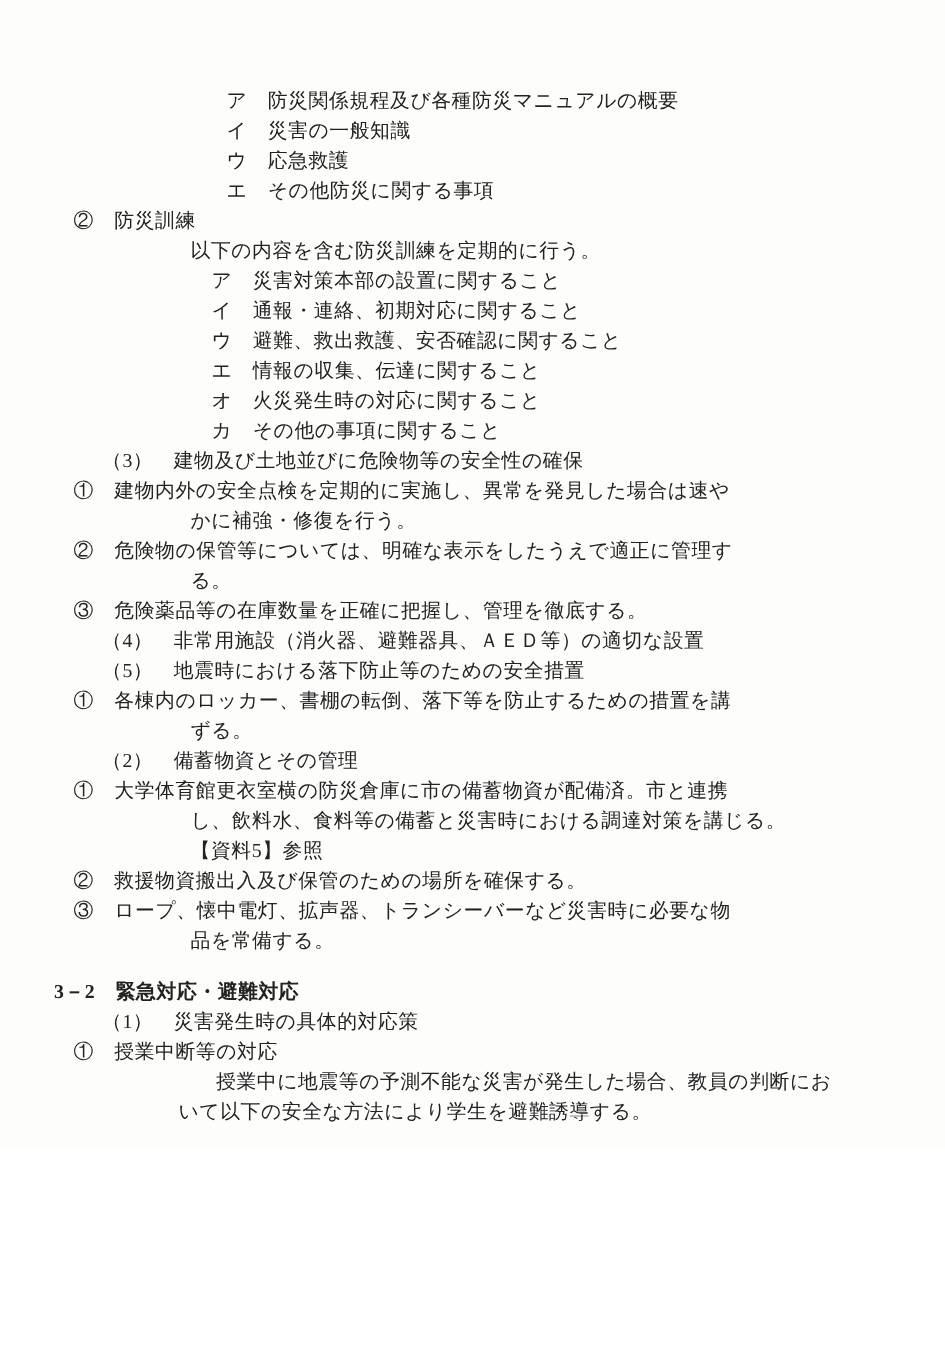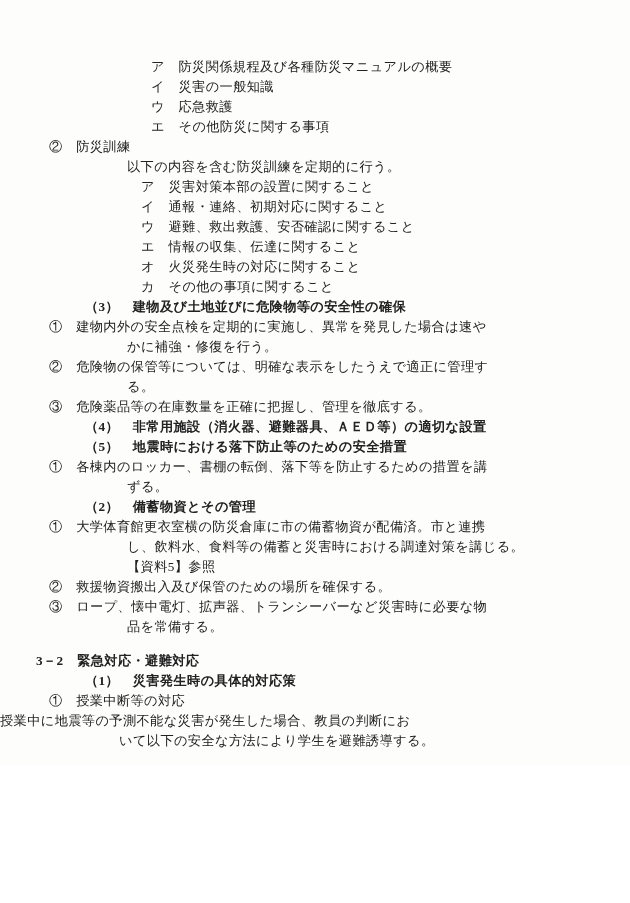--- a/index.html
+++ b/index.html
@@ -21,26 +21,26 @@
     letter-spacing: 0.4px;
   }
   .line {
     line-height: 20px;
     height: 20px;
     white-space: pre;
     overflow: visible;
   }
   
   .h1     { padding-left: 36px;  font-weight: bold; }   
-  .sec    { padding-left: 85px;  font-weight: bold; }   
+  .sec    { padding-left: 68px;  font-weight: normal; }   
   .num    { padding-left: 49px; }                      
   .body   { padding-left: 127px; }                      
   .kana1  { padding-left: 141px; }                      
   .kana2  { padding-left: 151px; }                      
-  .pfirst { }                      
+  .pfirst { padding-left: 144px; }                      
   .pwrap  { padding-left: 119px; }                      
   .spacer { height: 14px; }
   .page-number {
     position: absolute;
     top: 800px;
     left: 0;
     width: 630px;
     height: 20px;
     line-height: 20px;
     text-align: center;

